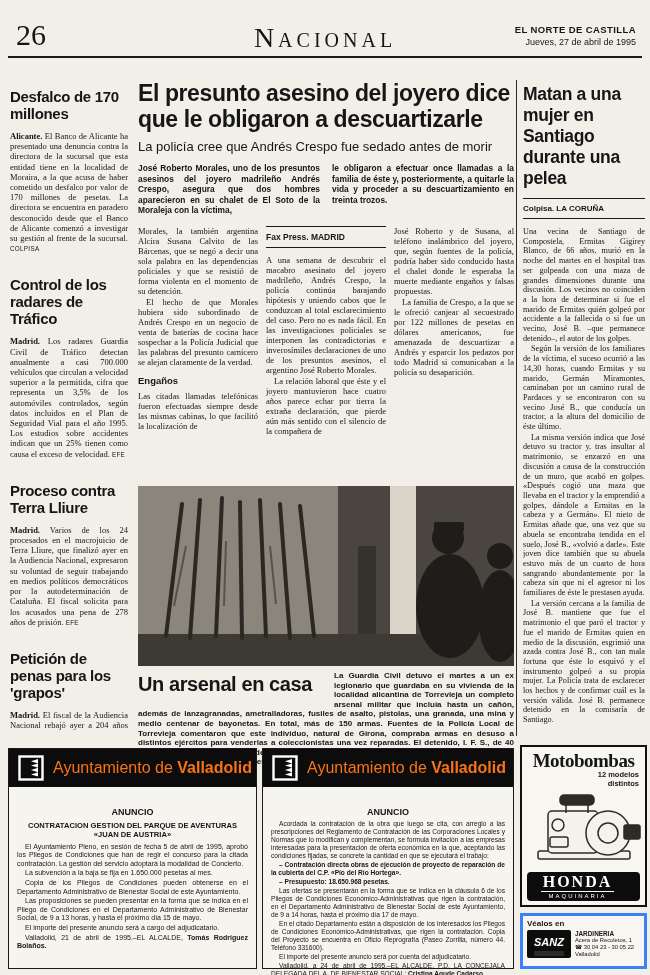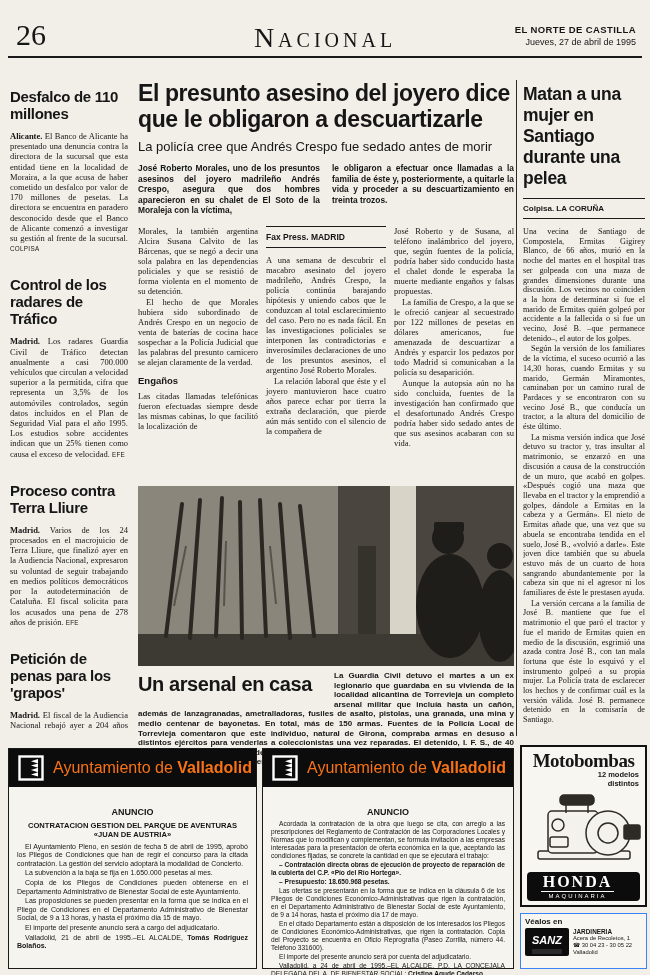--- a/index.html
+++ b/index.html
@@ -57,21 +57,21 @@
   #ad2 .ad-body{font-size:6.6px;line-height:8px;}
   
   #ad3{position:absolute;left:520px;top:745px;width:127px;height:228px;background:transparent;border:none;}
   .moto-box{border:2px solid #111;background:#f8f6f0;height:158px;position:relative;overflow:hidden;}
   .moto-title{font:bold 19px/21px "Liberation Serif",serif;text-align:center;margin-top:3px;letter-spacing:-.5px;}
   .moto-sub{position:absolute;right:6px;top:24px;font:bold 7.5px/8.5px "Liberation Sans",sans-serif;text-align:right;width:46px;}
   .moto-art{position:absolute;left:2px;top:34px;}
   .honda{position:absolute;left:5px;right:5px;bottom:4px;background:#0c0c0c;border-radius:4px;text-align:center;padding:2px 12px 1px 0;}
   .honda .brand{color:#fff;font:bold 16px/16px "Liberation Serif",serif;letter-spacing:2px;}
   .honda .brand-sub{color:#fff;font:6px/8px "Liberation Sans",sans-serif;letter-spacing:2px;border-top:1px solid #fff;margin:1px 14px 0 14px;}
-  .sanz-box{border:1px solid #3b82f6;background:#f8f6f0;margin-top:6px;height:56px;padding:3px 4px;box-sizing:border-box;}
+  .sanz-box{border:3px solid #3b82f6;background:#f8f6f0;margin-top:6px;height:56px;padding:3px 4px;box-sizing:border-box;}
   .see-at{font:bold 8px "Liberation Sans",sans-serif;margin-bottom:2px;}
   .sanz-row{display:flex;gap:4px;align-items:flex-start;}
   .sanz-logo{background:#0c0c0c;color:#fff;font:bold italic 11px/12px "Liberation Sans",sans-serif;padding:6px 7px 2px 7px;border-radius:2px;text-align:center;}
   .sanz-logo .strip{display:block;height:5px;background:#2a2a2a;margin-top:3px;border-radius:1px;}
   .sanz-info{font:5.8px/7px "Liberation Sans",sans-serif;}
   .sanz-info .line1{font-weight:bold;font-size:6.4px;}
 </style>
 </head>
 <body>
 
@@ -80,21 +80,21 @@
   <div class="hdr-num">26</div>
   <div class="hdr-section">Nacional</div>
   <div class="hdr-right">
     <div class="masthead">EL NORTE DE CASTILLA</div>
     <div class="date">Jueves, 27 de abril de 1995</div>
   </div>
   <div class="hdr-rule"></div>
 
   <div class="briefs">
     <div class="brief">
-      <h3>Desfalco de 110 millones</h3>
+      <h3>Desfalco de 170 millones</h3>
       <p><strong>Alicante.</strong> <span>El Banco de Alicante ha presentado una denuncia contra la directora de la sucursal que esta entidad tiene en la localidad de Moraira, a la que acusa de haber cometido un desfalco por valor de 170 millones de pesetas. La directora se encuentra en paradero desconocido desde que el Banco de Alicante comenzó a investigar su gestión al frente de la sucursal.</span> <span class="agency">COLPISA</span></p>
     </div>
     <div class="brief">
       <h3>Control de los radares de Tráfico</h3>
       <p><strong>Madrid.</strong> <span>Los radares Guardia Civil de Tráfico detectan anualmente a casi 700.000 vehículos que circulan a velocidad superior a la permitida, cifra que representa un 3,5% de los automóviles controlados, según datos incluidos en el Plan de Seguridad Vial para el año 1995. Los estudios sobre accidentes indican que un 25% tienen como causa el exceso de velocidad.</span> <span class="agency">EFE</span></p>
     </div>
     <div class="brief">
       <h3>Proceso contra Terra Lliure</h3>
       <p><strong>Madrid.</strong> <span>Varios de los 24 procesados en el macrojuicio de Terra Lliure, que finalizó ayer en la Audiencia Nacional, expresaron su voluntad de seguir trabajando en medios políticos democráticos por la autodeterminación de Cataluña. El fiscal solicita para los acusados una pena de 278 años de prisión.</span> <span class="agency">EFE</span></p>
     </div>
@@ -119,21 +119,20 @@
         <p>Las citadas llamadas telefónicas fueron efectuadas siempre desde las mismas cabinas, lo que facilitó la localización de</p>
       </div>
       <div class="col">
         <div class="byline-box"><span>Fax Press. MADRID</span></div>
         <p>A una semana de descubrir el macabro asesinato del joyero madrileño, Andrés Crespo, la policía continúa barajando hipótesis y uniendo cabos que le conduzcan al total esclarecimiento del caso. Pero no es nada fácil. En las investigaciones policiales se interponen las contradictorias e inverosímiles declaraciones de uno de los presuntos asesinos, el argentino José Roberto Morales.</p>
         <p>La relación laboral que éste y el joyero mantuvieron hace cuatro años parece echar por tierra la extraña declaración, que pierde aún más sentido con el silencio de la compañera de</p>
       </div>
       <div class="col">
         <p>José Roberto y de Susana, al teléfono inalámbrico del joyero, que, según fuentes de la policía, podría haber sido conducido hasta el chalet donde le esperaba la muerte mediante engaños y falsas propuestas.</p>
         <p>La familia de Crespo, a la que se le ofreció canjear al secuestrado por 122 millones de pesetas en dólares americanos, fue amenazada de descuartizar a Andrés y esparcir los pedazos por todo Madrid si comunicaban a la policía su desaparición.</p>
-        <p>Aunque la autopsia aún no ha sido concluida, fuentes de la investigación han confirmado que el desafortunado Andrés Crespo podría haber sido sedado antes de que sus asesinos acabaran con su vida.</p>
       </div>
     </div>
 
     <div class="photo">
       <svg width="376" height="180" viewBox="0 0 376 180">
         <rect width="376" height="180" fill="#6b675f"></rect>
         <rect x="0" y="0" width="200" height="180" fill="#8b867c"></rect>
         <rect x="0" y="148" width="376" height="32" fill="#3d3a34"></rect>
         <rect x="200" y="0" width="176" height="148" fill="#4a463f"></rect>
         <rect x="252" y="0" width="26" height="148" fill="#d9d4c8"></rect>

